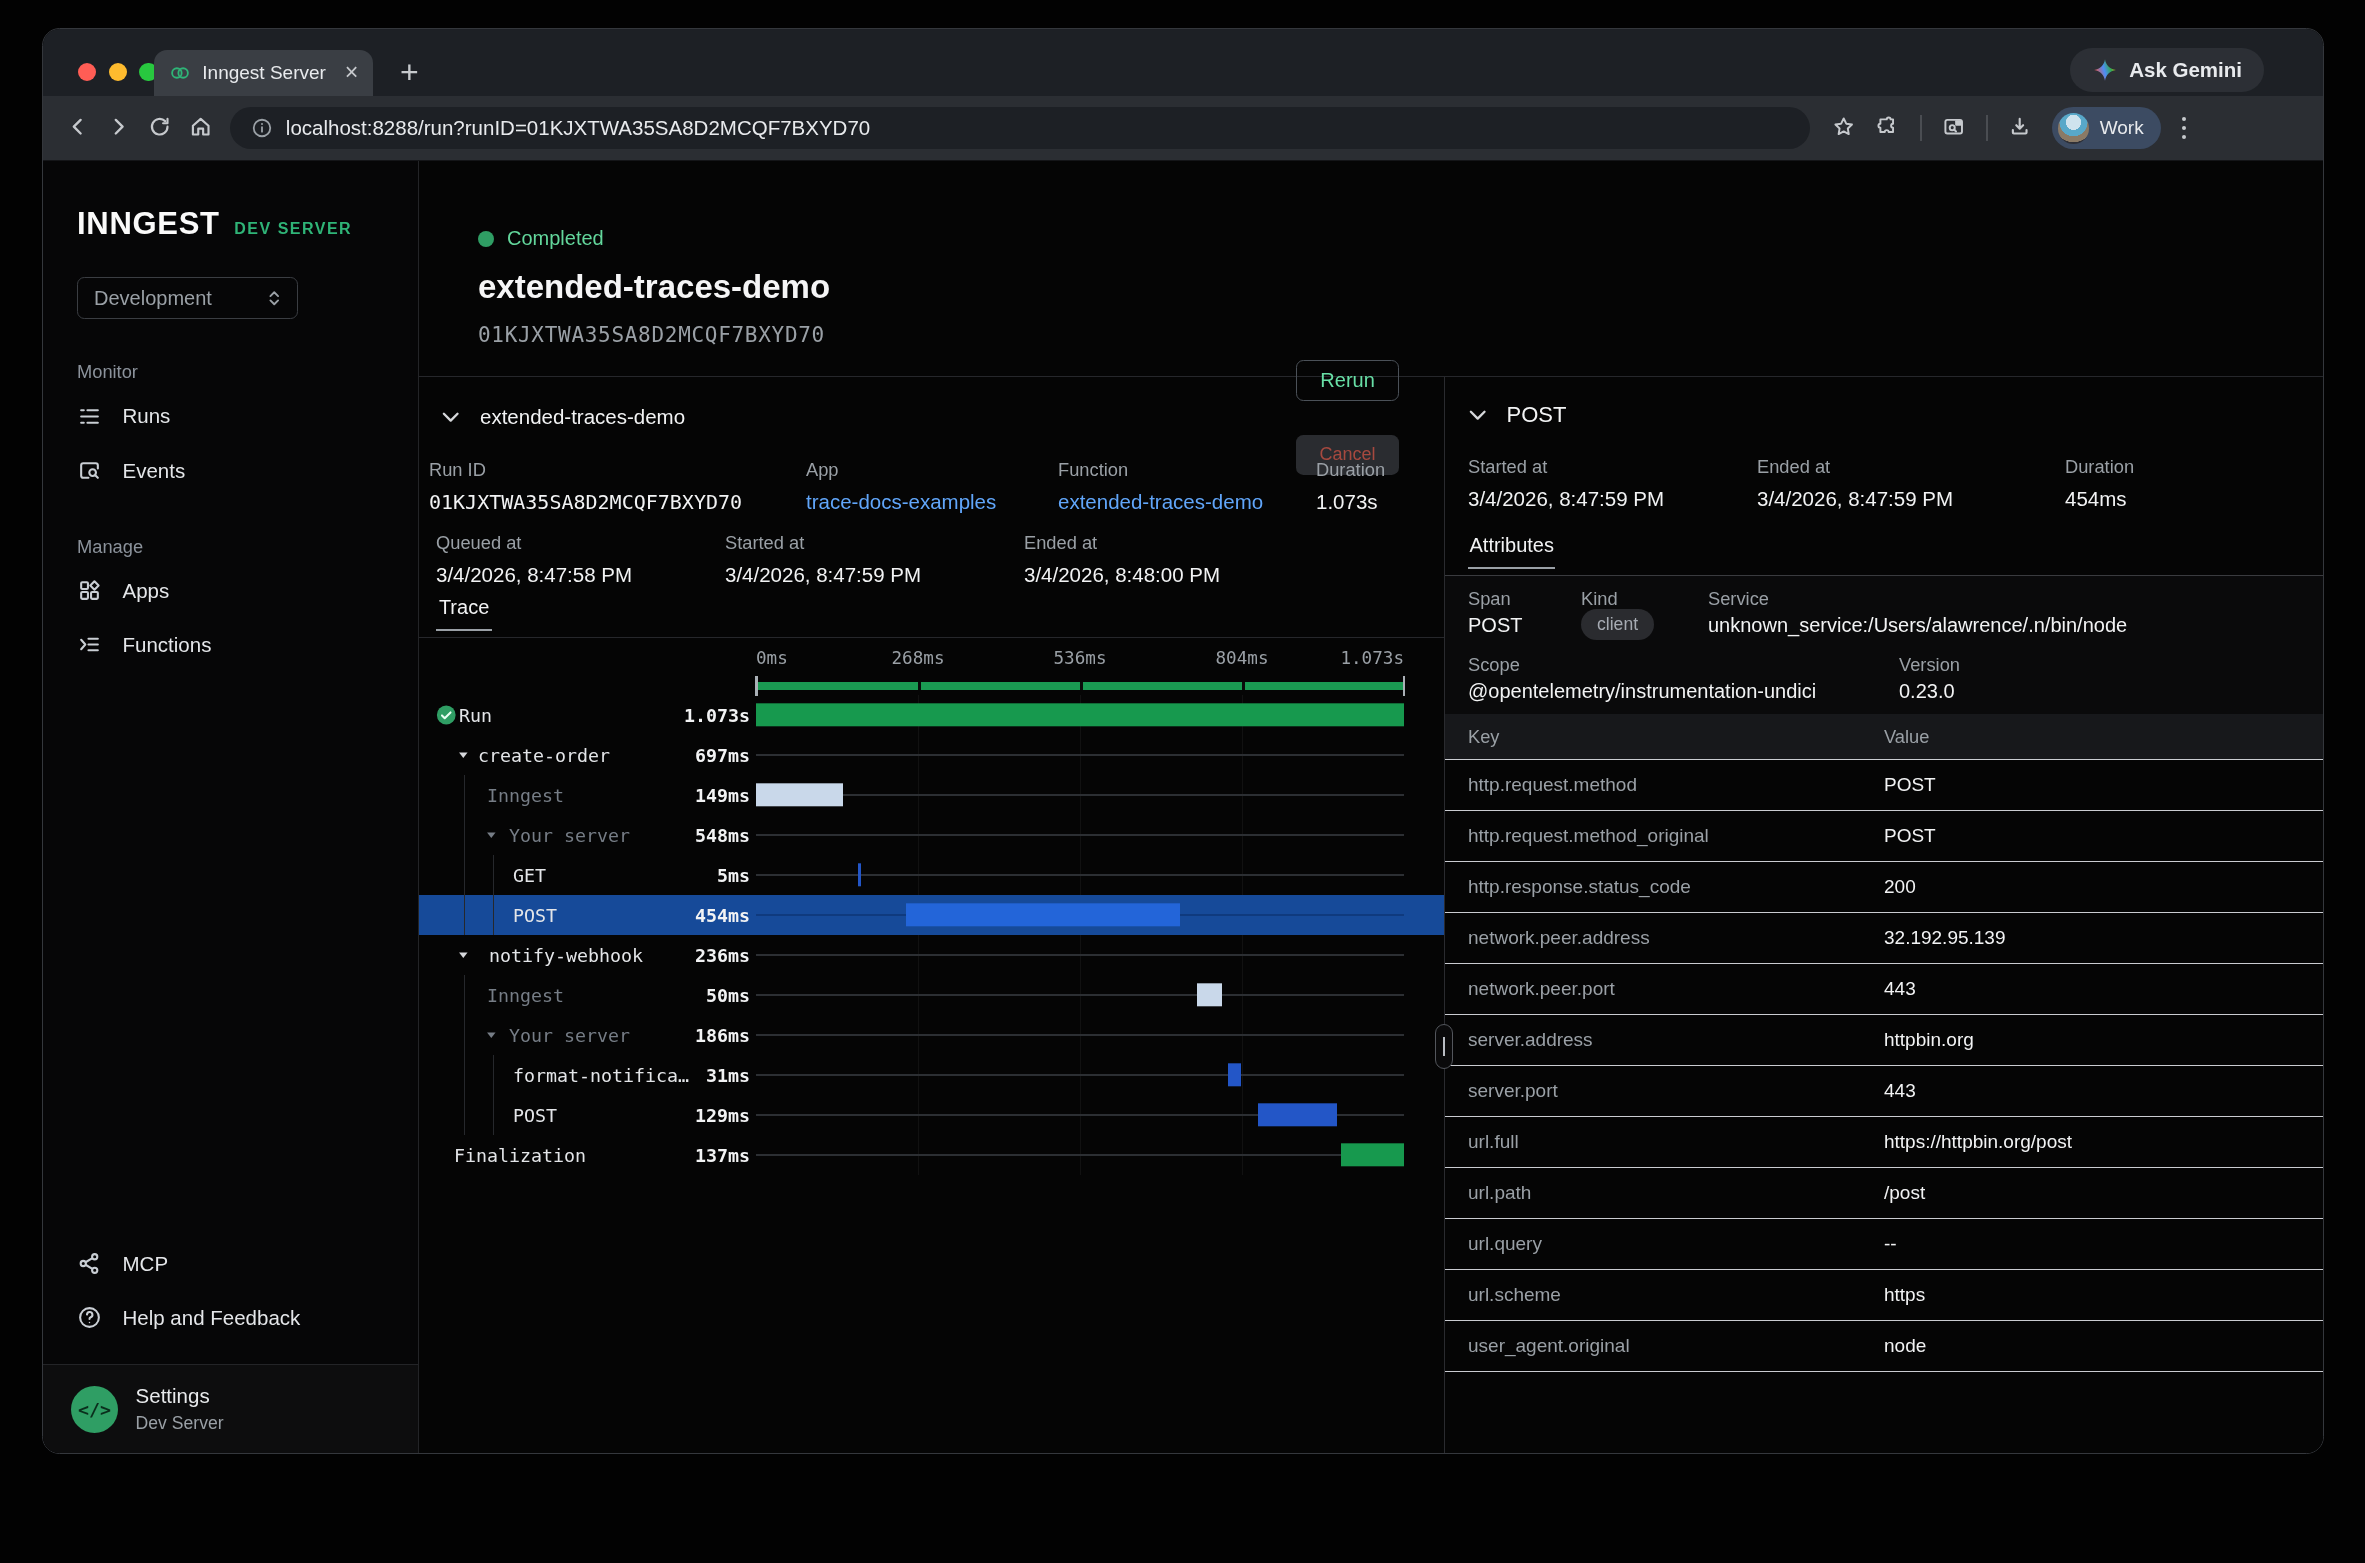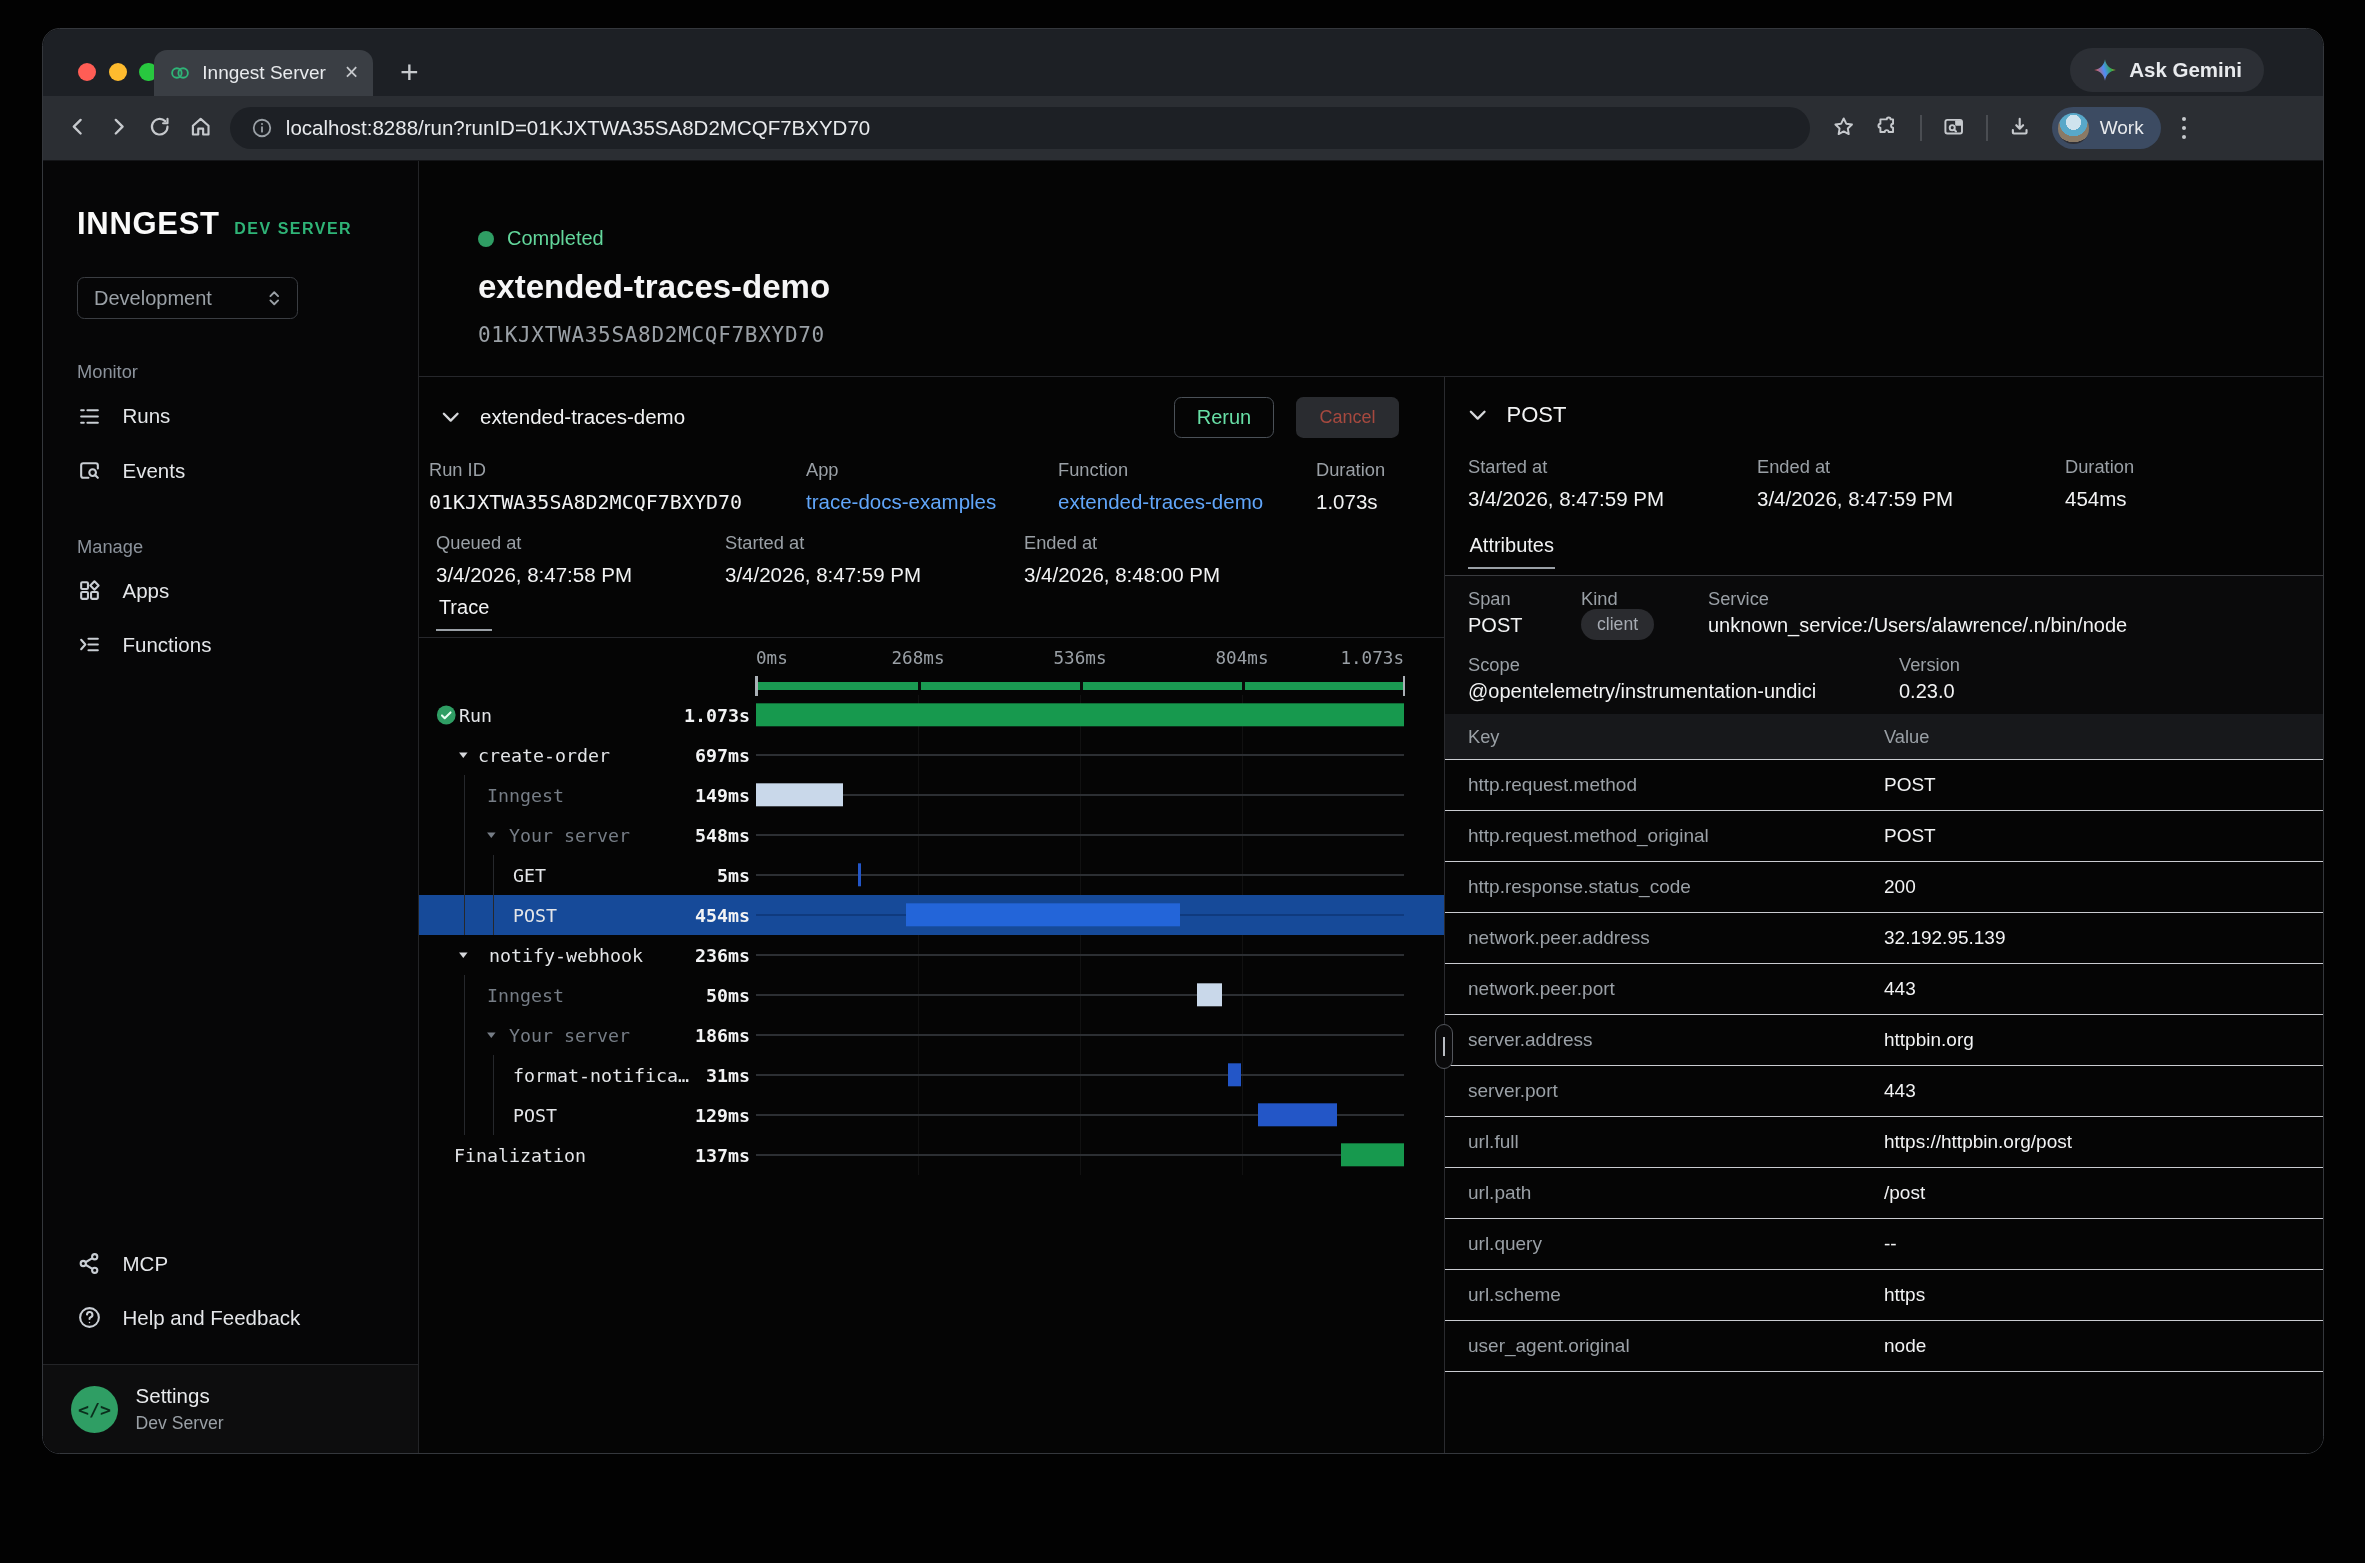--- a/index.html
+++ b/index.html
@@ -76,21 +76,21 @@
 
   .panels{flex:1;display:flex;border-top:0.7px solid #26272b;position:relative;min-height:0;}
   .tracepanel{width:1025px;position:relative;box-sizing:border-box;flex:0 0 auto;}
   .detailpanel{flex:1;border-left:0.7px solid #2a2b2f;position:relative;box-sizing:border-box;min-width:0;}
 
   
   .tp-header{position:absolute;left:20px;right:45px;top:16px;height:48px;display:flex;align-items:center;gap:17.6px;}
   .chev{width:23.4px;height:23.4px;color:#d6d8db;flex:0 0 auto;}
   .chev svg{width:23.4px;height:23.4px;}
   .tp-title{color:#f2f3f4;font-size:20.5px;}
-  .tp-buttons{margin-left:auto;display:flex;gap:22px;}
+  .tp-buttons{margin-left:auto;display:flex;gap:34px;flex-direction:column;}
   .btn-rerun{border:1.5px solid #4b5158;border-radius:7.3px;padding:8px 22px;color:#68dfa6;font-size:20px;background:transparent;}
   .btn-cancel{border:none;border-radius:7.3px;padding:9.5px 23.4px;color:#a6493f;font-size:18px;background:#2a2c30;}
   .metarow{position:absolute;left:0;right:0;}
   .meta1{top:82px;height:67px;} .meta2{top:155px;height:67px;}
   .mcell{position:absolute;top:0;}
   .mlabel{color:#9aa0a6;font-size:18.3px;}
   .mvalue{margin-top:8.8px;font-size:20.5px;color:#f2f3f4;}
   .mvalue.is-mono{font-family:"DejaVu Sans Mono",monospace;font-size:20px;}
   .mvalue.is-link{color:#61a6fa;}
   .tp-tab{position:absolute;left:17px;top:219px;color:#f2f3f4;font-size:20px;padding:0 2.9px 10.2px 2.9px;

